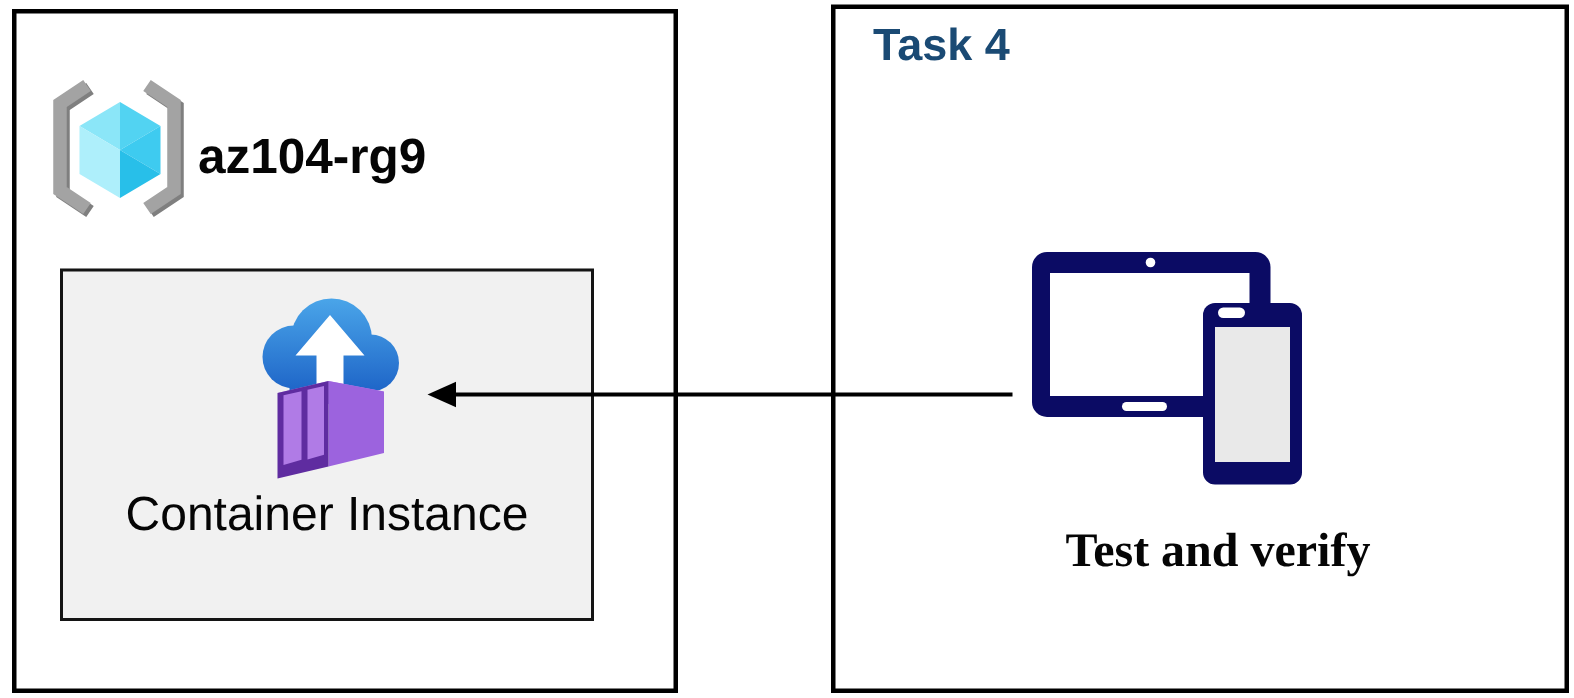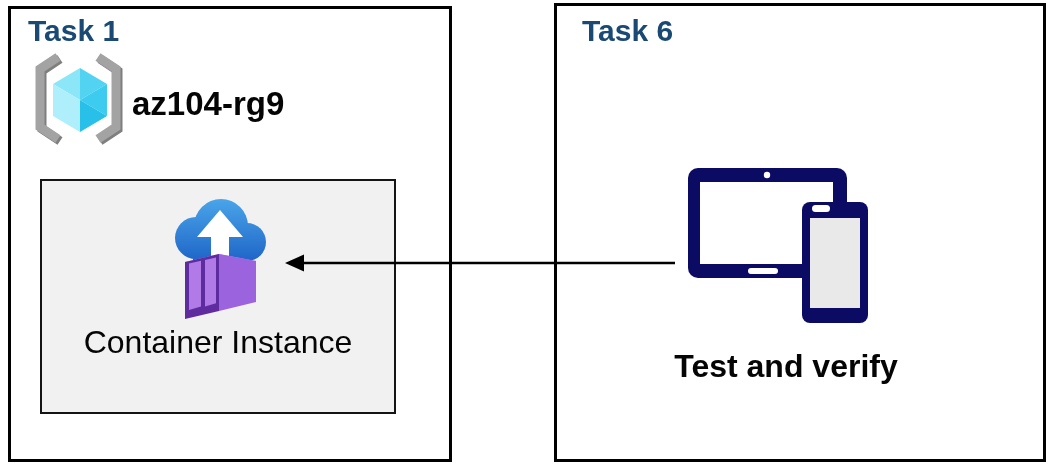--- a/index.html
+++ b/index.html
@@ -16,21 +16,20 @@
   .caption{font-size:32px;font-weight:700;color:#050505;text-align:center;line-height:1;}
   svg{display:block;}
 </style>
 </head>
 <body>
 
 <div id="canvas">
 
   <div class="abs task-box" style="left:8px;top:6px;width:444px;height:456px;"></div>
 
-  <div class="abs task-title" style="left:28px;top:16px;">Task 1</div>
 
   <svg class="abs" style="left:30px;top:52px;" width="100" height="96" viewBox="0 0 100 96">
 
     <polyline points="30,7 12,19 12,77 30,89" fill="none" stroke="#7f7f7f" stroke-width="9"></polyline>
     <polyline points="28,5 10,17 10,75 28,87" fill="none" stroke="#a3a3a3" stroke-width="9"></polyline>
     <polyline points="70,7 88,19 88,77 70,89" fill="none" stroke="#7f7f7f" stroke-width="9"></polyline>
     <polyline points="68,5 86,17 86,75 68,87" fill="none" stroke="#a3a3a3" stroke-width="9"></polyline>
 
     <polygon points="50,16 23,32 50,48" fill="#8be6f8"></polygon>
     <polygon points="50,16 77,32 50,48" fill="#52d3f2"></polygon>
@@ -63,36 +62,36 @@
       <polygon points="22,70 56,62 56,119 22,127" fill="#5f2ca0"></polygon>
       <polygon points="26,71.5 38,68.8 38,114.5 26,118" fill="#b07be6"></polygon>
       <polygon points="42,67.9 53,65.4 53,111.2 42,114.4" fill="#b07be6"></polygon>
     </g>
   </svg>
 
   <div class="abs panel-label" style="left:40px;top:326px;width:356px;">Container Instance</div>
 
   <div class="abs task-box" style="left:554px;top:3px;width:492px;height:459px;"></div>
 
-  <div class="abs task-title" style="left:582px;top:16px;">Task 6</div>
+  <div class="abs task-title" style="left:582px;top:16px;">Task 4</div>
 
   <svg class="abs" style="left:686px;top:164px;" width="184" height="162" viewBox="0 0 184 162">
     <g>
       <rect x="2" y="4" width="159" height="110" rx="10" fill="#0b0b64"></rect>
       <rect x="14" y="18" width="133" height="82" fill="#ffffff"></rect>
       <circle cx="81" cy="11" r="3.2" fill="#ffffff"></circle>
       <rect x="62" y="104" width="30" height="6" rx="3" fill="#ffffff"></rect>
     </g>
     <g>
       <rect x="116" y="38" width="66" height="121" rx="8" fill="#0b0b64"></rect>
       <rect x="126" y="41" width="18" height="7" rx="3.5" fill="#ffffff"></rect>
       <rect x="124" y="54" width="50" height="90" fill="#e9e9e9"></rect>
     </g>
   </svg>
 
-  <div class="abs caption" style="left:586px;top:350px;width:400px;">Test and verify</div>
+  <div class="abs caption" style="left:612px;top:350px;width:400px;font-family:Liberation Serif, serif;">Test and verify</div>
 
   <svg class="abs" style="left:280px;top:250px;z-index:20;" width="400" height="26" viewBox="0 0 400 26">
     <line x1="395" y1="13" x2="20" y2="13" stroke="#000000" stroke-width="2.6"></line>
     <polygon points="5,13 24,4.5 24,21.5" fill="#000000"></polygon>
   </svg>
 
 </div>
 
 </body></html>

